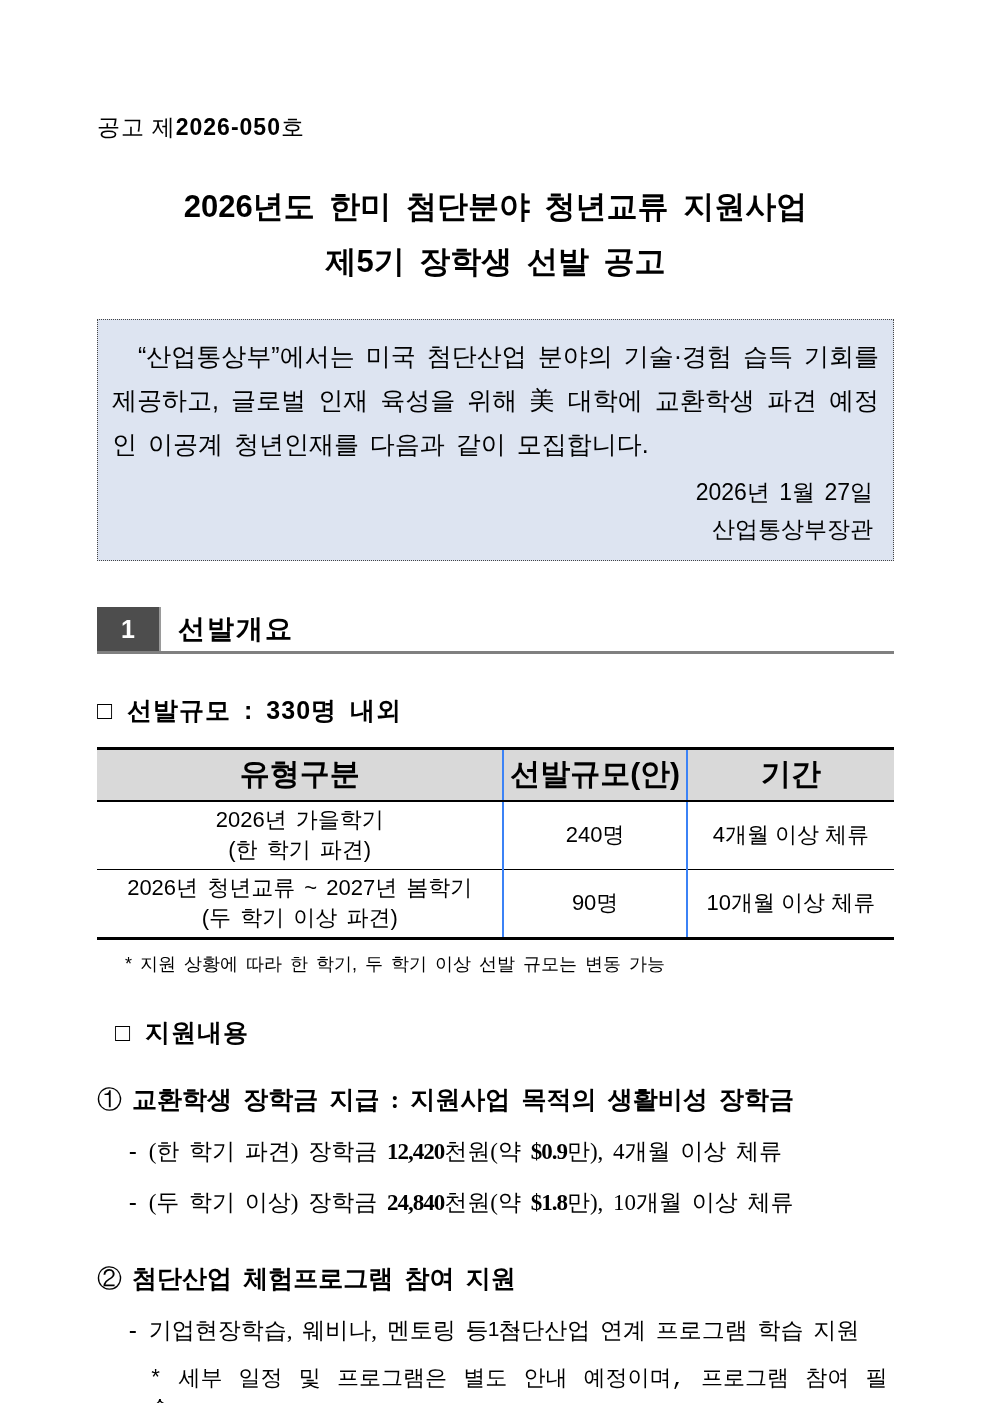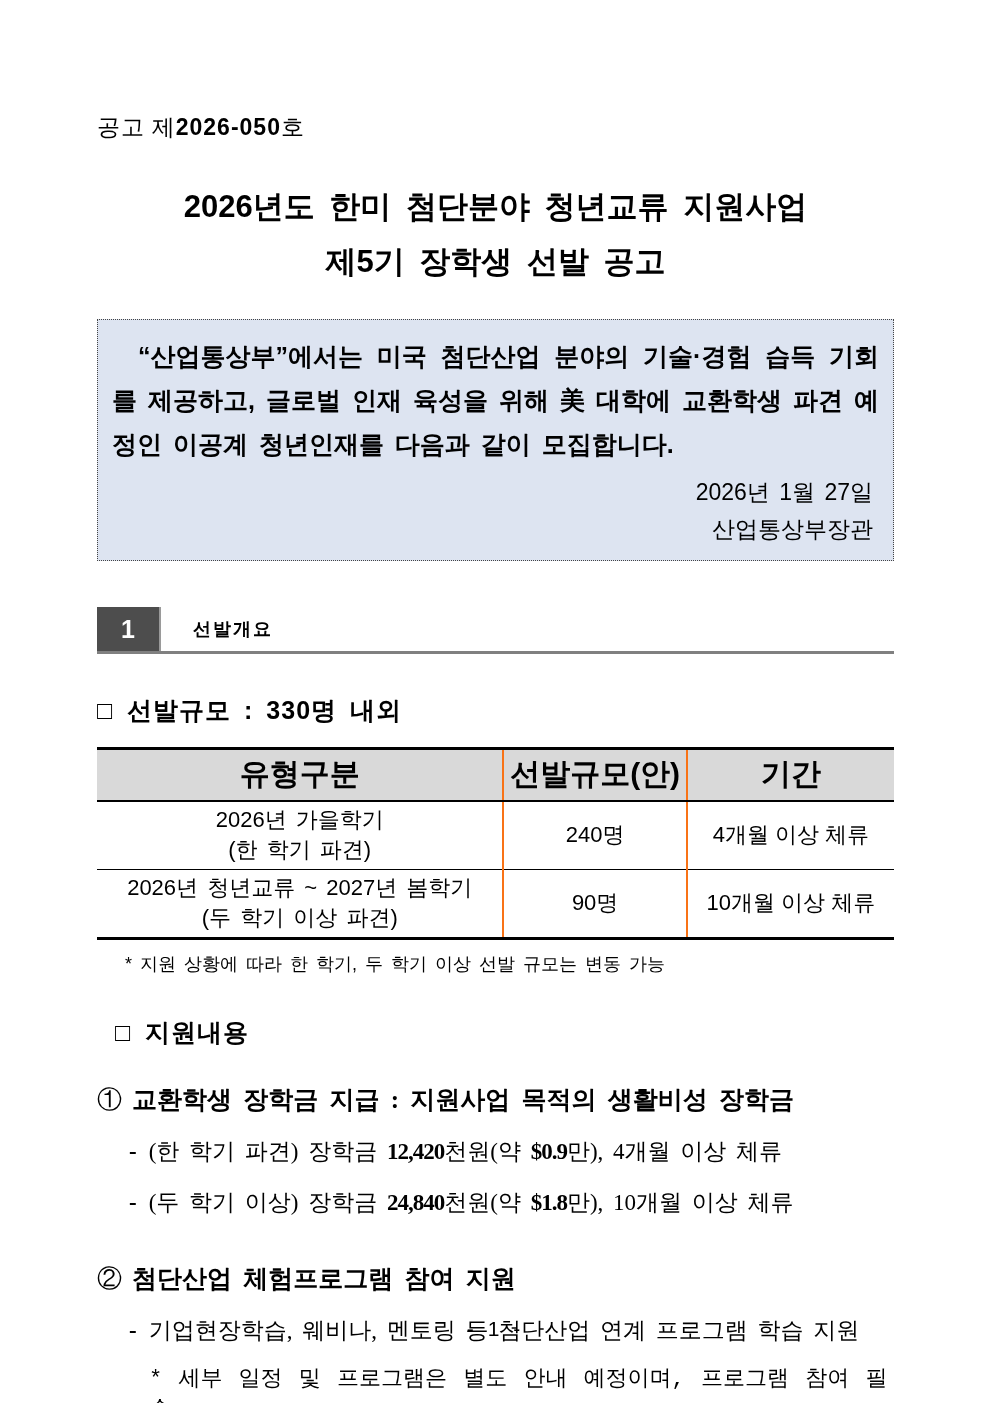--- a/index.html
+++ b/index.html
@@ -41,21 +41,21 @@
   
   .intro-box {
     margin-top: 30px;
     background: #dde4f1;
     border: 1px dotted #444;
     padding: 14px 14px 12px 14px;
     box-sizing: border-box;
   }
   .intro-box .body {
     font-family: "Liberation Sans", "DejaVu Sans", sans-serif;
-    font-weight: bold;
+    font-weight: normal;
     font-size: 25px;
     line-height: 44px;
     text-indent: 26px;
     text-align: justify;
     word-spacing: 4px;
     margin: 0;
   }
   .intro-box .sign-line {
     font-family: "Liberation Sans", "DejaVu Sans", sans-serif;
     font-size: 23px;
@@ -80,23 +80,23 @@
     line-height: 44px;
     text-align: center;
     background: #4d4d4d;
     color: #ffffff;
     font-family: "Liberation Sans", "DejaVu Sans", sans-serif;
     font-size: 25px;
     font-weight: bold;
     border-right: 2px solid #9a9a9a;
   }
   .section-label {
-    margin-left: 32px;
-    font-family: "Liberation Sans", "DejaVu Sans", sans-serif;
-    font-size: 18px;
+    margin-left: 17px;
+    font-family: "Liberation Sans", "DejaVu Sans", sans-serif;
+    font-size: 27px;
     font-weight: bold;
     line-height: 44px;
     letter-spacing: 2px;
   }
 
   
   .sq-heading {
     font-family: "Liberation Sans", "DejaVu Sans", sans-serif;
     font-weight: bold;
     font-size: 25px;
@@ -122,21 +122,21 @@
     font-weight: bold;
     padding: 4px 0 5px 0;
     border-bottom: 2px solid #000;
   }
   .sel-table td {
     font-size: 22px;
     text-align: center;
     vertical-align: middle;
     padding: 3px 0 4px 0;
   }
-  .sel-table th + th, .sel-table td + td { border-left: 2px solid #f97316; }
+  .sel-table th + th, .sel-table td + td { border-left: 2px solid #3b82f6; }
   .sel-table tbody tr + tr td { border-top: 1.5px solid #000; }
   .sel-table .col-type { width: 51%; }
   .sel-table .col-size { width: 23%; }
   .sel-table .col-period { width: 26%; }
   .cell-line { line-height: 30px; word-spacing: 3px; }
 
   .table-footnote {
     margin-top: 12px;
     margin-left: 28px;
     font-family: "Liberation Sans", "DejaVu Sans", sans-serif;

